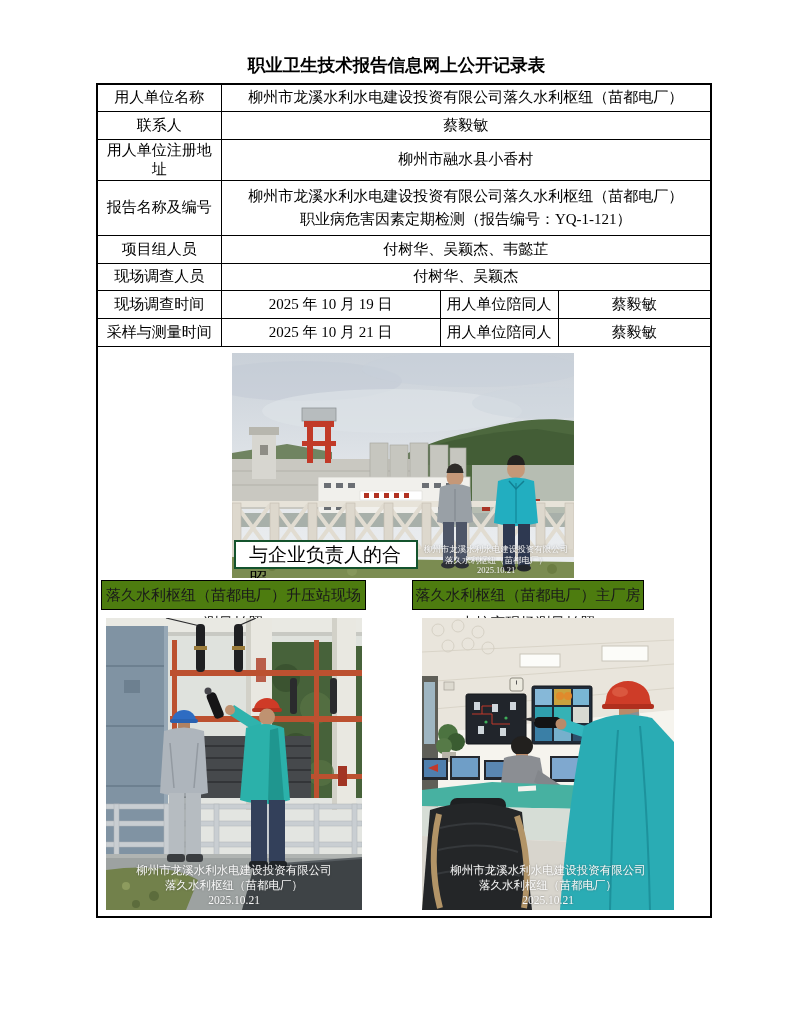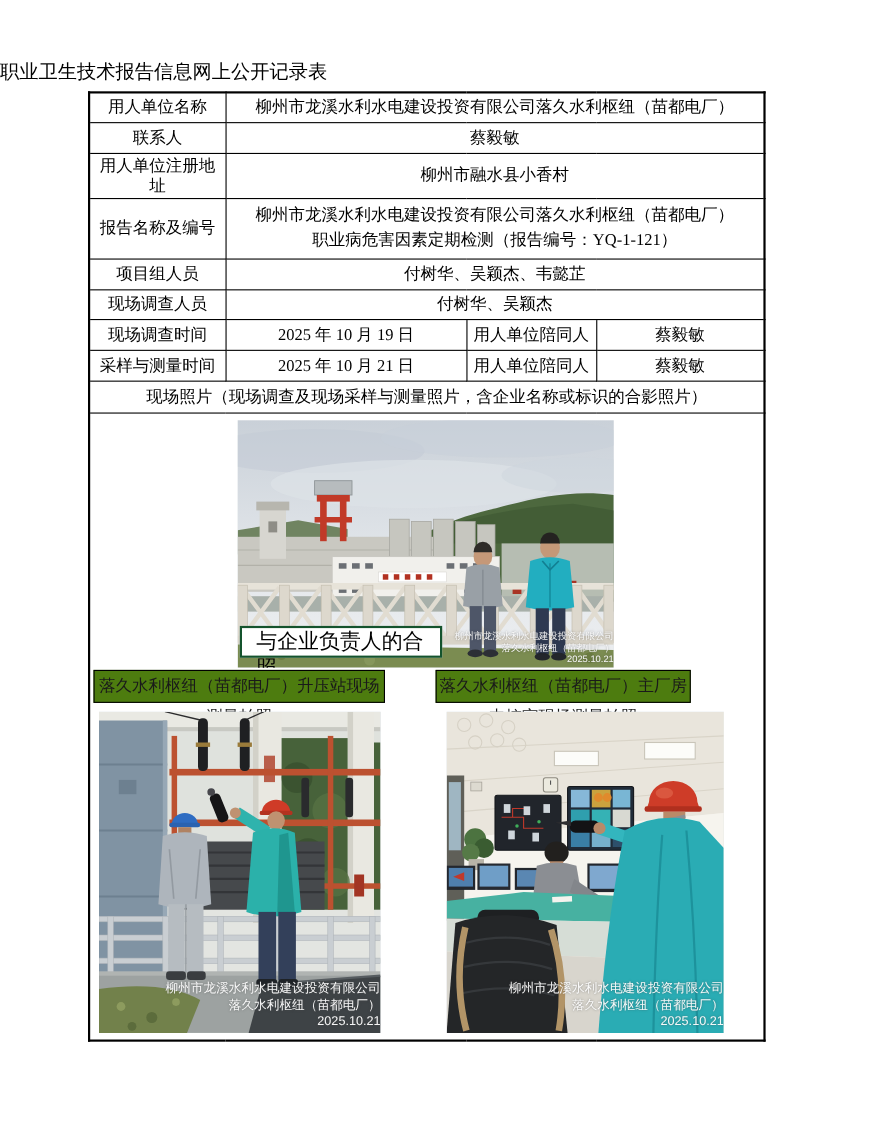--- a/index.html
+++ b/index.html
@@ -1,26 +1,26 @@
 <!DOCTYPE html>
 <html><head>
 <meta charset="utf-8">
 <style>
   * { margin:0; padding:0; box-sizing:border-box; }
   body { background:#ffffff; font-family:"Liberation Serif","DejaVu Serif",serif; }
   .page { position:relative; width:793px; height:1024px; background:#ffffff; overflow:hidden; }
 
   .doc-title {
     position:absolute; top:53px; left:0; right:0;
-    font-family:"Liberation Sans","DejaVu Sans",sans-serif;
-    font-weight:normal; font-size:17.5px; color:#000;
+    text-align:center; font-family:"Liberation Sans","DejaVu Sans",sans-serif;
+    font-weight:bold; font-size:17.5px; color:#000;
   }
 
   table.record {
-    position:absolute; left:80px; top:83px;
+    position:absolute; left:96px; top:83px;
     width:614px; border-collapse:collapse; table-layout:fixed;
     border:2px solid #000;
     font-size:15px; color:#000;
   }
   table.record td {
     border:1px solid #000; text-align:center; vertical-align:middle;
     padding:1px 2px; overflow:hidden;
   }
   tr.h27 td { height:27px; }
   tr.h28 td { height:28px; }
@@ -42,24 +42,24 @@
 
   .caption-box {
     position:absolute; top:233px; height:30px;
     border:1px solid #000; background:#4d7c0f;
     font-size:15px; line-height:28px; text-align:center; color:#1a1a1a;
   }
   .caption-left  { left:3px;   width:265px; }
   .caption-right { left:314px; width:232px; }
 
   .wm {
-    position:absolute; text-align:right;
+    position:absolute; text-align:center;
     color:rgba(255,255,255,0.95);
     text-shadow:0 0 2px rgba(70,70,70,0.6);
-    font-family:Liberation Sans, sans-serif;
+    font-family:Liberation Serif, serif;
     pointer-events:none;
   }
   .wm div { white-space:nowrap; }
   .wm-sm { right:0; bottom:2px; width:156px; font-size:8.5px; line-height:10.5px; }
   .wm-lg { left:0; right:0; bottom:2px; font-size:11.5px; line-height:15px; }
 </style>
 </head>
 <body>
 
 <div class="page">
@@ -116,23 +116,20 @@
     </tr>
 
 
     <tr class="h28">
       <td>采样与测量时间</td>
       <td>2025 年 10 月 21 日</td>
       <td>用人单位陪同人</td>
       <td>蔡毅敏</td>
     </tr>
 
-    <tr class="h29">
-      <td colspan="4" class="left">现场照片（现场调查及现场采样与测量照片，含企业名称或标识的合影照片）</td>
-    </tr>
 
     <tr>
       <td colspan="4" class="photocell">
 
         <div class="photo" style="left:134px; top:6px; width:342px; height:225px;">
           <svg viewBox="0 0 342 225" preserveAspectRatio="none">
             <defs>
               <linearGradient id="p1sky" x1="0" y1="0" x2="0" y2="1">
                 <stop offset="0" stop-color="#c9d0d8"></stop>
                 <stop offset="0.55" stop-color="#e2e6ea"></stop>

